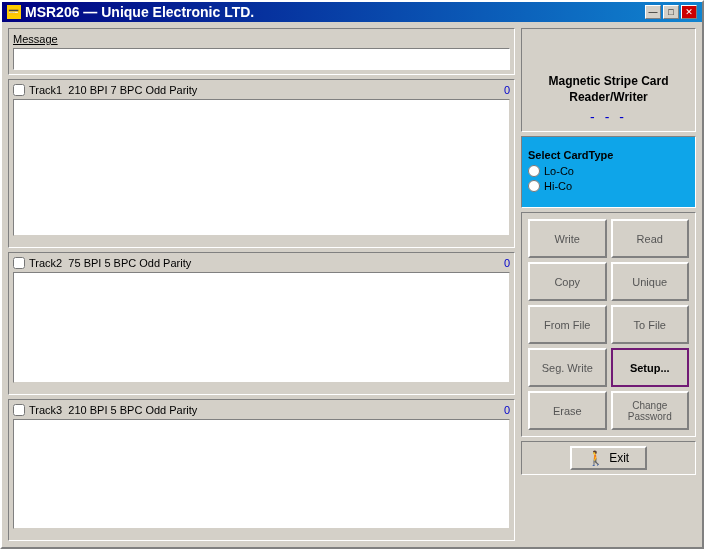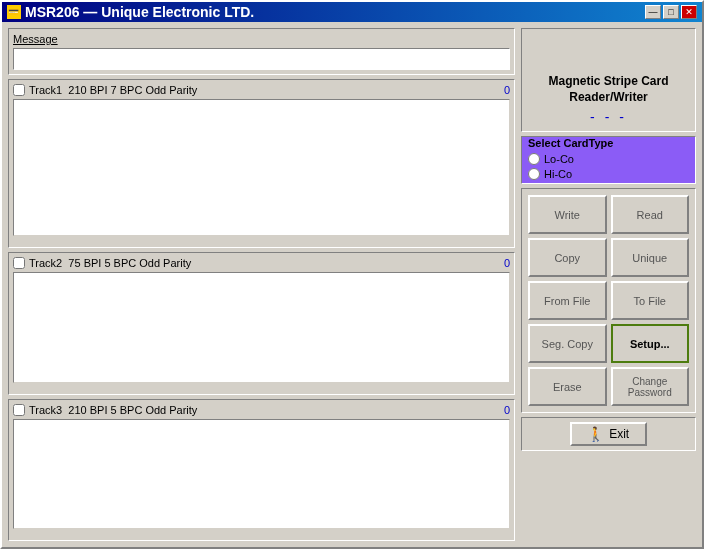--- a/index.html
+++ b/index.html
@@ -203,22 +203,22 @@
       color: #0000cc;
       font-size: 14px;
       letter-spacing: 3px;
     }
 
     
     .radio-group {
       border: 1px solid #808080;
       border-right-color: #ffffff;
       border-bottom-color: #ffffff;
-      background: #8b5cf6;
-      padding: 0 6px;
+      background: #0ea5e9;
+      padding: 12px 6px;
       position: relative;
     }
 
     .radio-group-title {
       font-size: 11px;
       font-weight: bold;
       margin-bottom: 4px;
     }
 
     .radio-item {
@@ -263,21 +263,21 @@
       align-items: center;
       justify-content: center;
       color: #555;
       outline: none;
     }
 
     .win-btn.active-btn {
       background: #d4d0c8;
       color: black;
       font-weight: bold;
-      border: 2px solid #4d7c0f;
+      border: 2px solid #701a75;
     }
 
     .setup-btn {
       background: #d4d0c8;
       border: 2px solid #ffffff;
       border-right-color: #808080;
       border-bottom-color: #808080;
       font-weight: bold;
       color: black;
     }
@@ -399,21 +399,21 @@
       </div>
 
 
       <div class="buttons-panel">
         <button class="win-btn">Write</button>
         <button class="win-btn">Read</button>
         <button class="win-btn">Copy</button>
         <button class="win-btn">Unique</button>
         <button class="win-btn">From File</button>
         <button class="win-btn">To File</button>
-        <button class="win-btn">Seg. Copy</button>
+        <button class="win-btn">Seg. Write</button>
         <button class="win-btn setup-btn active-btn">Setup...</button>
         <button class="win-btn">Erase</button>
         <button class="win-btn" style="font-size:10px; padding:2px;">Change Password</button>
       </div>
 
       <div class="exit-bar">
         <button class="exit-btn">
           <span class="exit-icon">🚶</span>
           <span>Exit</span>
         </button>

